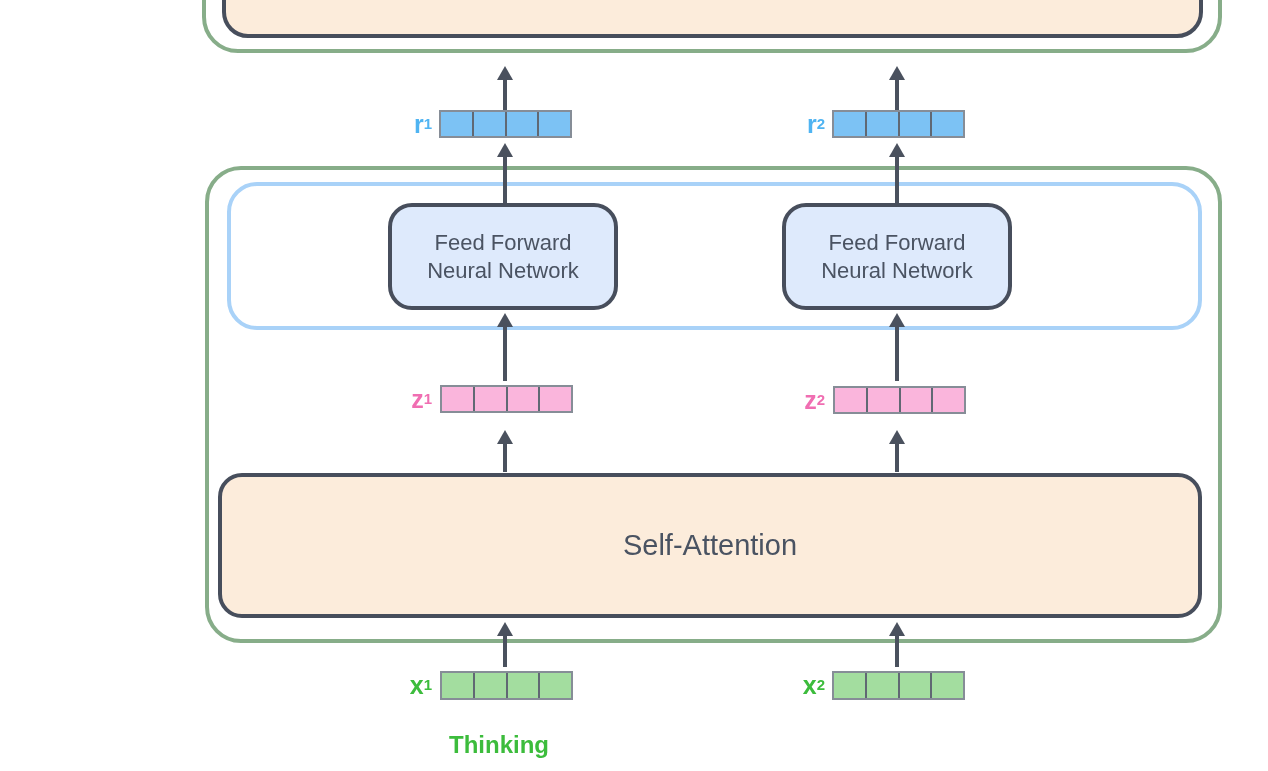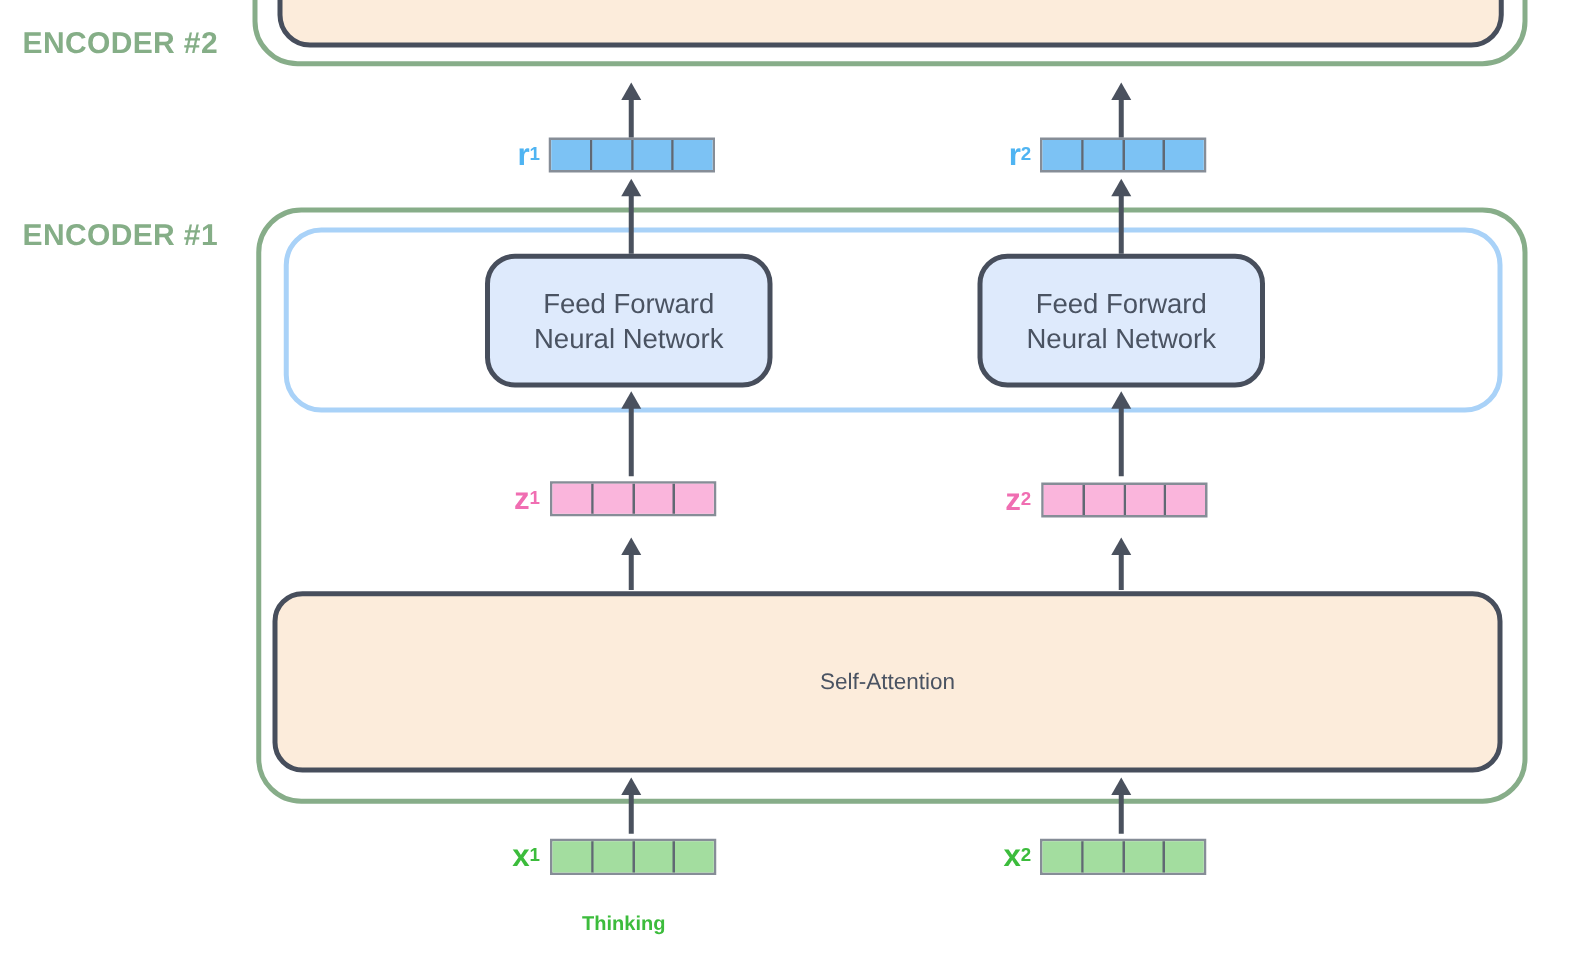--- a/index.html
+++ b/index.html
@@ -60,21 +60,21 @@
   }
   .sa-box {
     position: absolute;
     border: 4px solid var(--dark-border, #474e5c);
     border-radius: 30px;
     background: var(--peach-fill, #fcecdb);
     display: flex;
     align-items: center;
     justify-content: center;
     color: var(--box-text, #4a5362);
-    font-size: 18px;
+    font-size: 29px;
   }
 
   
   .vec {
     position: absolute;
     width: 133px;
     height: 28px;
     display: flex;
     border: 2px solid var(--cell-border, #868d97);
     background: transparent;
@@ -100,21 +100,21 @@
   .vec-label sub { font-size: 15px; line-height: 0; vertical-align: -5px; font-weight: bold; }
   .vec-label.r-col { color: var(--r-label, #4fb4f2); }
   .vec-label.z-col { color: var(--z-label, #f06eb2); }
   .vec-label.x-col { color: var(--x-label, #3cbc3c); }
 
   .word-label {
     position: absolute;
     width: 160px;
     text-align: center;
     color: var(--x-label, #3cbc3c);
-    font-size: 16px;
+    font-size: 24px;
     font-weight: bold;
   }
 
   
   .arrow {
     position: absolute;
     width: 16px;
     display: flex;
     flex-direction: column;
     align-items: center;
@@ -135,21 +135,20 @@
 
   .z2 { z-index: 2; border-radius: 24px; }
 </style>
 </head>
 <body>
 
 <div class="canvas">
 
   <div class="green-box" style="left:202px; top:-62px; width:1020px; height:115px;"></div>
   <div class="peach-box" style="left:222px; top:-52px; width:981px; height:90px;"></div>
-  <div class="enc-label" style="left:18px; top:21px;">ENCODER #2</div>
 
   <div class="vec-label r-col" style="left:380px; top:108px;">
     <span>r</span>
       <sub>1</sub>
   </div>
   <div class="vec r-vec" style="left:439px; top:110px;">
       <div class="cell"></div>
       <div class="cell"></div>
       <div class="cell"></div>
       <div class="cell"></div>
@@ -159,21 +158,20 @@
     <span>r</span>
       <sub>2</sub>
   </div>
   <div class="vec r-vec" style="left:832px; top:110px;">
       <div class="cell"></div>
       <div class="cell"></div>
       <div class="cell"></div>
       <div class="cell"></div>
     </div>
 
-  <div class="enc-label" style="left:18px; top:175px;">ENCODER #1</div>
   <div class="green-box" style="left:205px; top:166px; width:1017px; height:477px;"></div>
   <div class="blue-container" style="left:227px; top:182px; width:975px; height:148px;"></div>
 
   <div class="ffnn-box z2" style="left:388px; top:203px; width:230px; height:107px;">
     <div>Feed Forward</div>
     <div>Neural Network</div>
   </div>
   <div class="ffnn-box z2" style="left:782px; top:203px; width:230px; height:107px;">
     <div>Feed Forward</div>
     <div>Neural Network</div>

